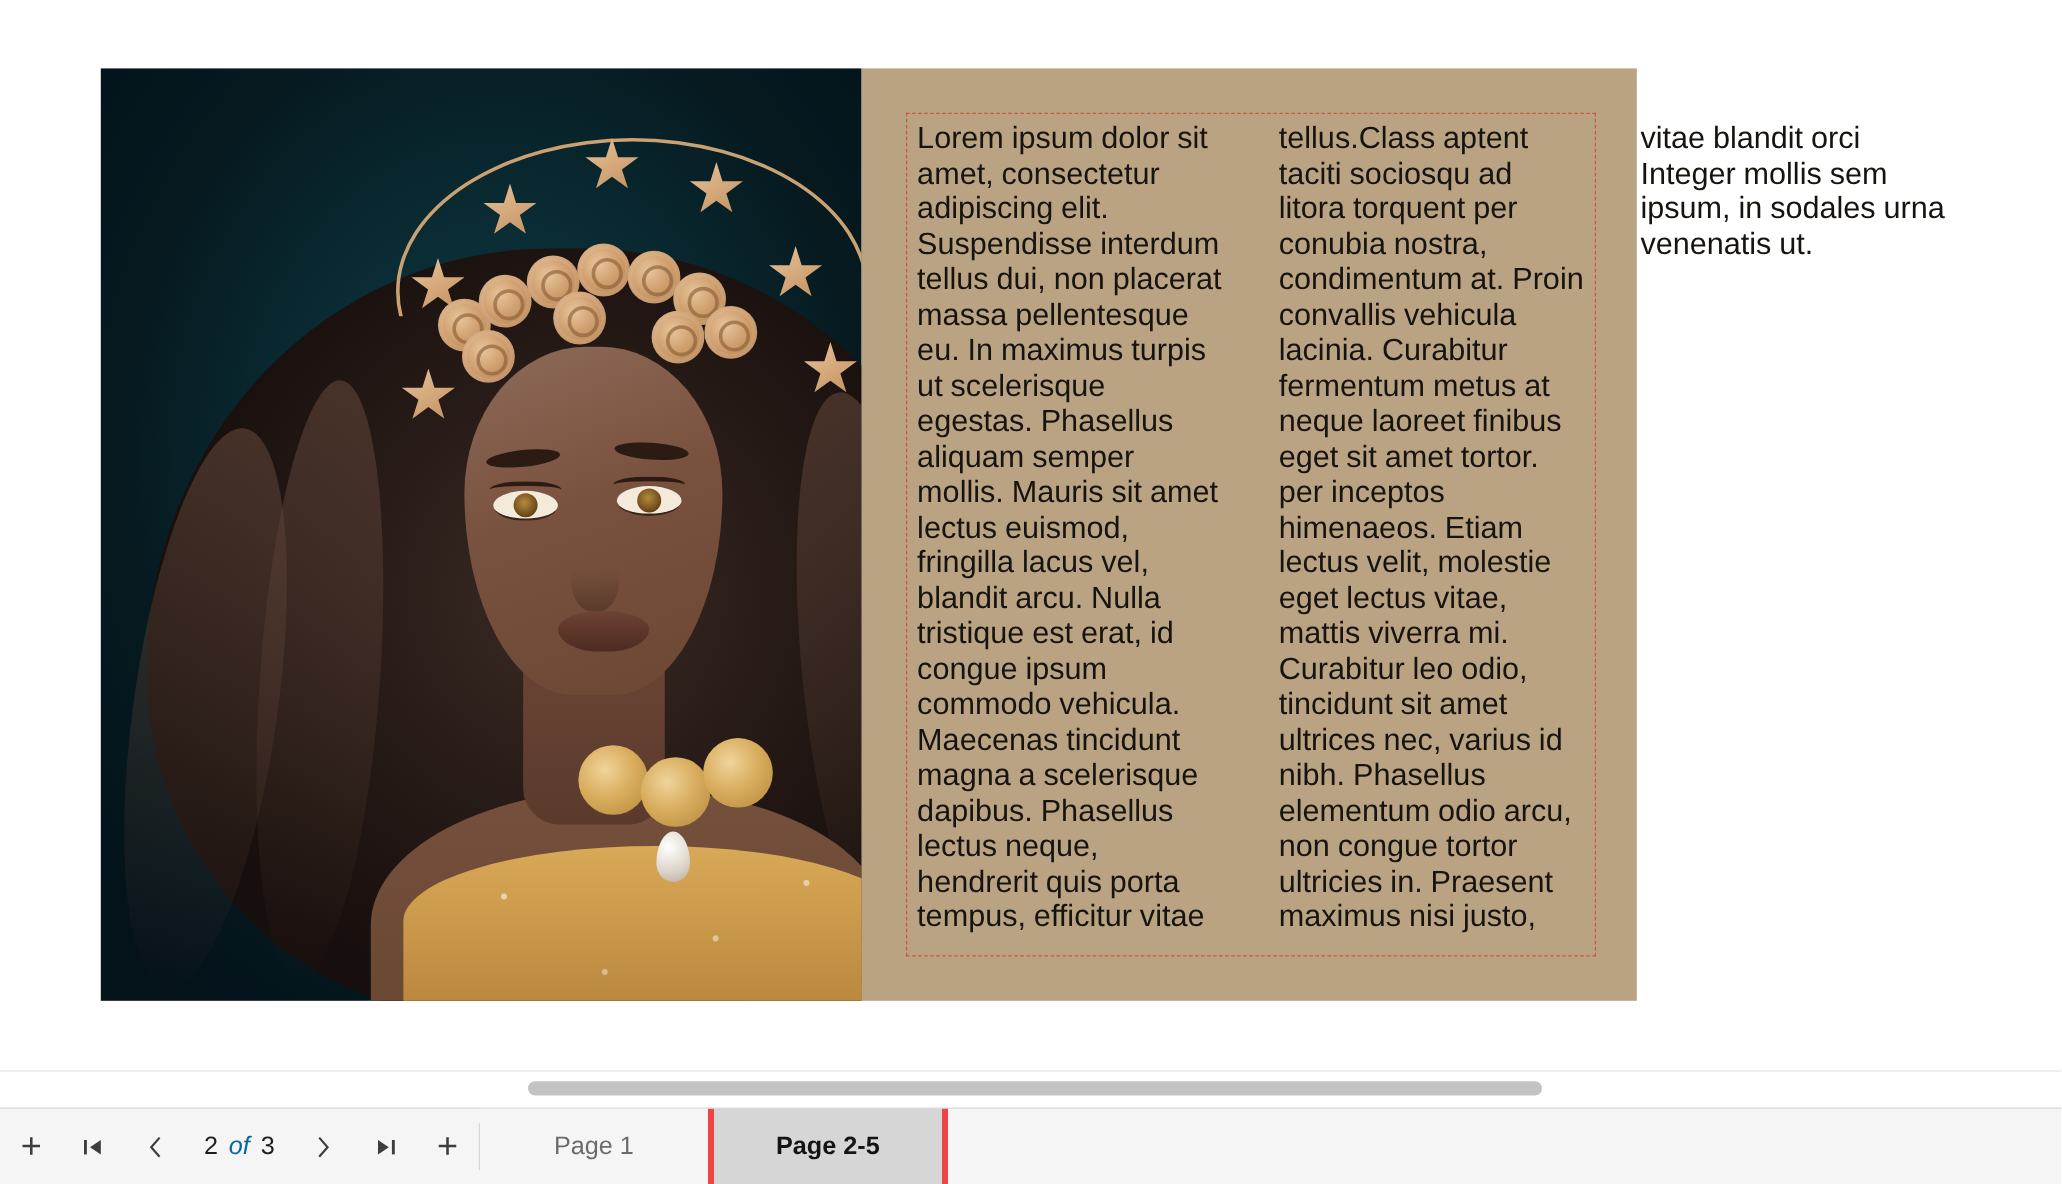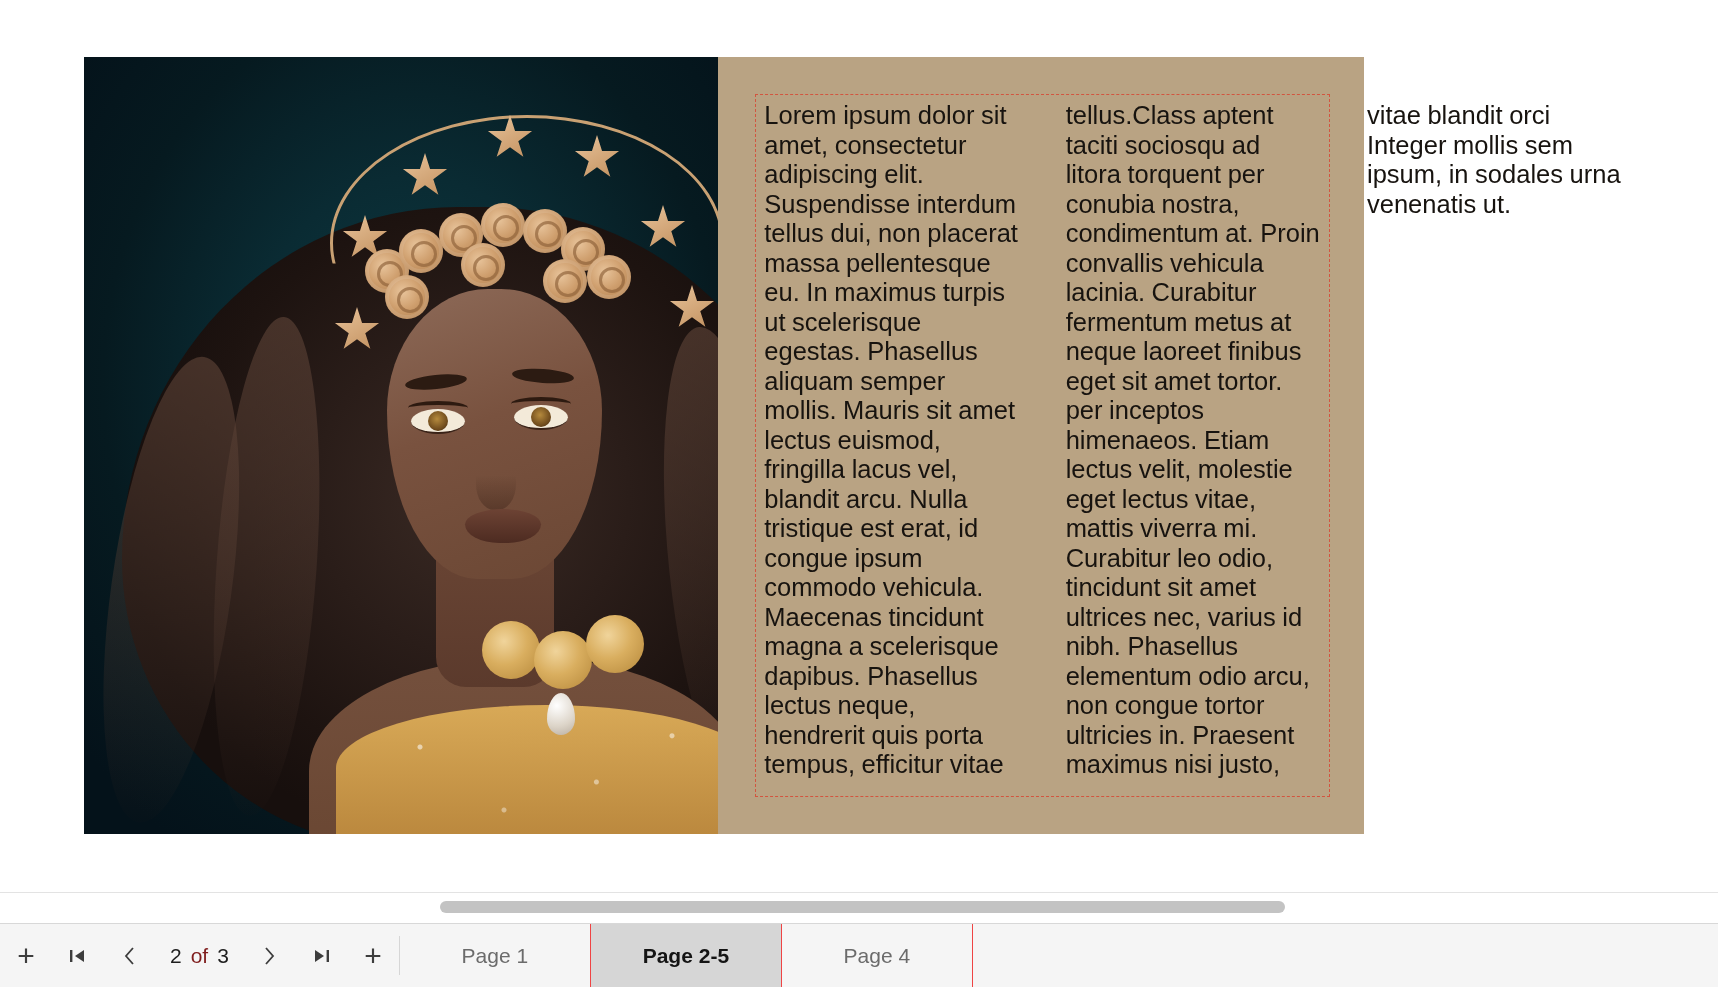--- a/index.html
+++ b/index.html
@@ -312,40 +312,40 @@
   .tb-btn.endarrow { font-size: 19px; letter-spacing: -2px; }
 
   .page-counter {
     display: flex;
     align-items: center;
     gap: 9px;
     padding: 0 14px;
     font-size: 21px;
     color: #1d1d1d;
   }
-  .page-counter .of { color: #7f1d1d; }
+  .page-counter .of { color: #0369a1; font-style: italic; }
 
   .tab-sep {
     width: 1px;
     background: #d6d6d6;
     margin: 12px 0;
   }
 
   .page-tabs {
     display: flex;
     align-items: stretch;
   }
   .page-tab {
     width: 190px;
     display: flex;
     align-items: center;
     justify-content: center;
     font-size: 21px;
     color: #6b6b6b;
-    border-right: 1px solid #ef4444;
+    border-right: 5px solid #ef4444;
     background: #f5f5f5;
     cursor: default;
     user-select: none;
   }
   .page-tab.active {
     background: #d6d6d6;
     color: #141414;
     font-weight: 700;
   }
 </style>
@@ -472,17 +472,16 @@
       </svg>
     </div>
 
     <div class="tb-btn plus">+</div>
 
     <div class="tab-sep"></div>
 
     <div class="page-tabs">
       <div class="page-tab">Page 1</div>
       <div class="page-tab active">Page 2-5</div>
-      <div class="page-tab">Page 4</div>
     </div>
 
   </div>
 </div>
 
 </body></html>

